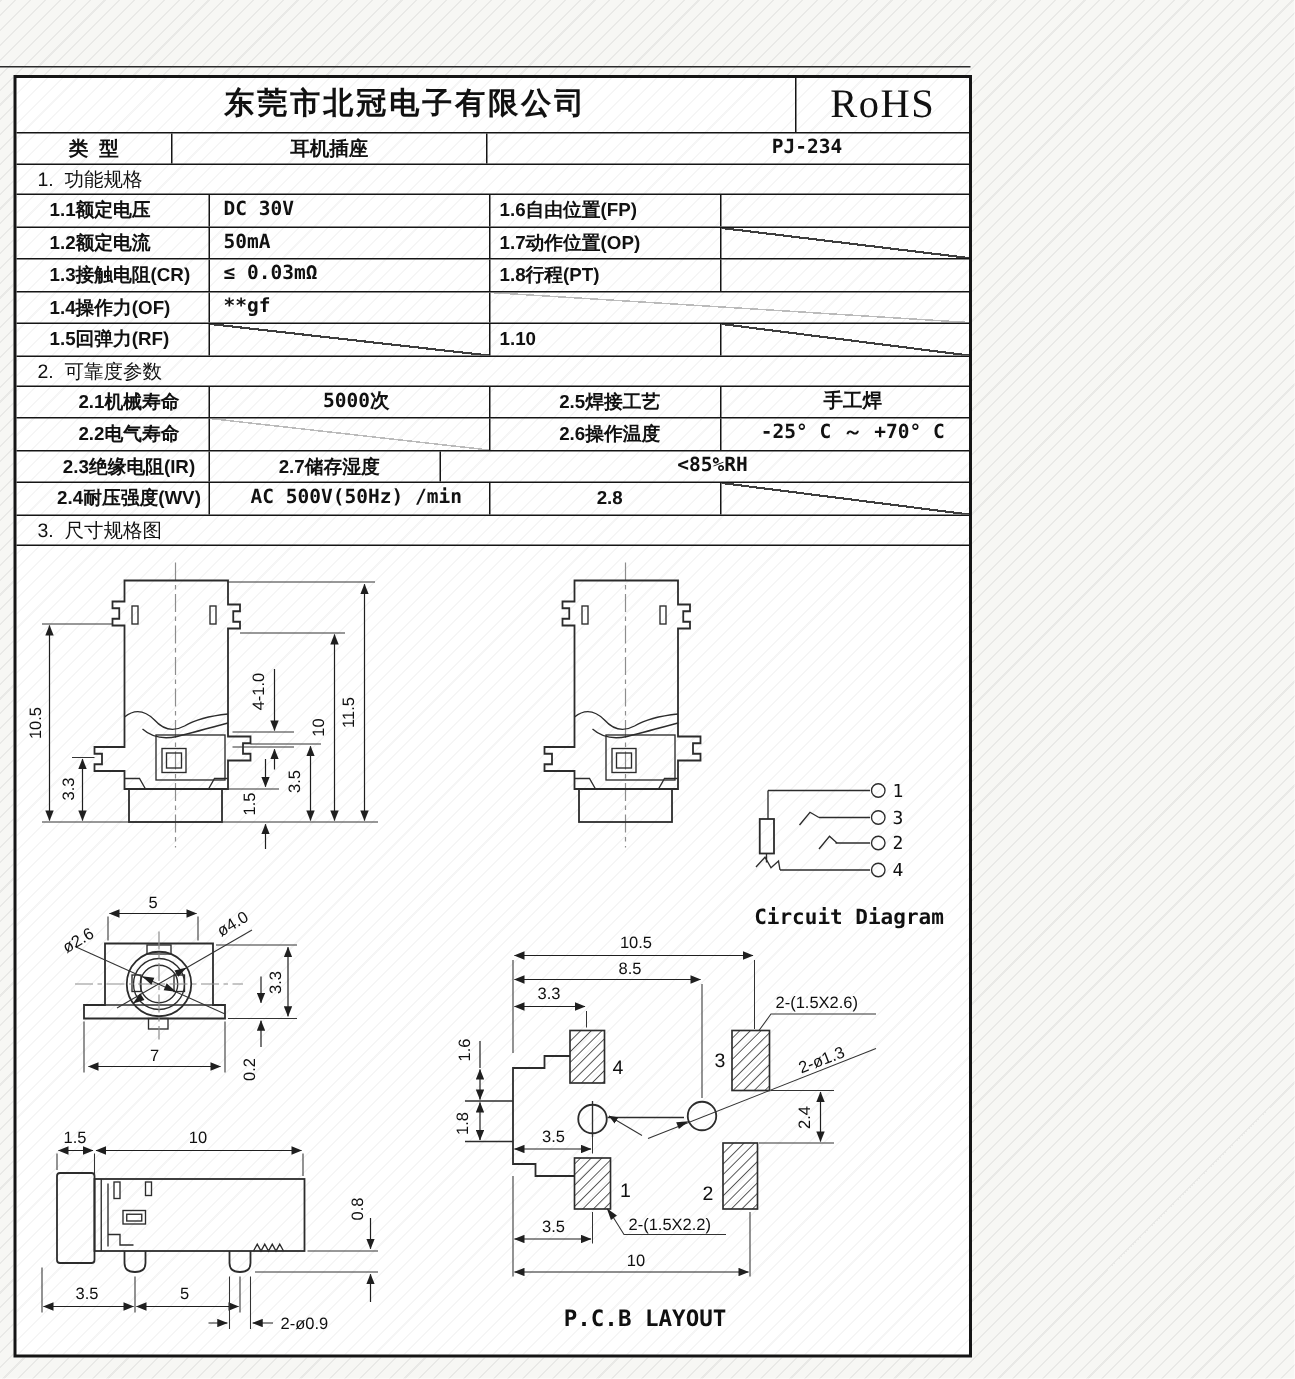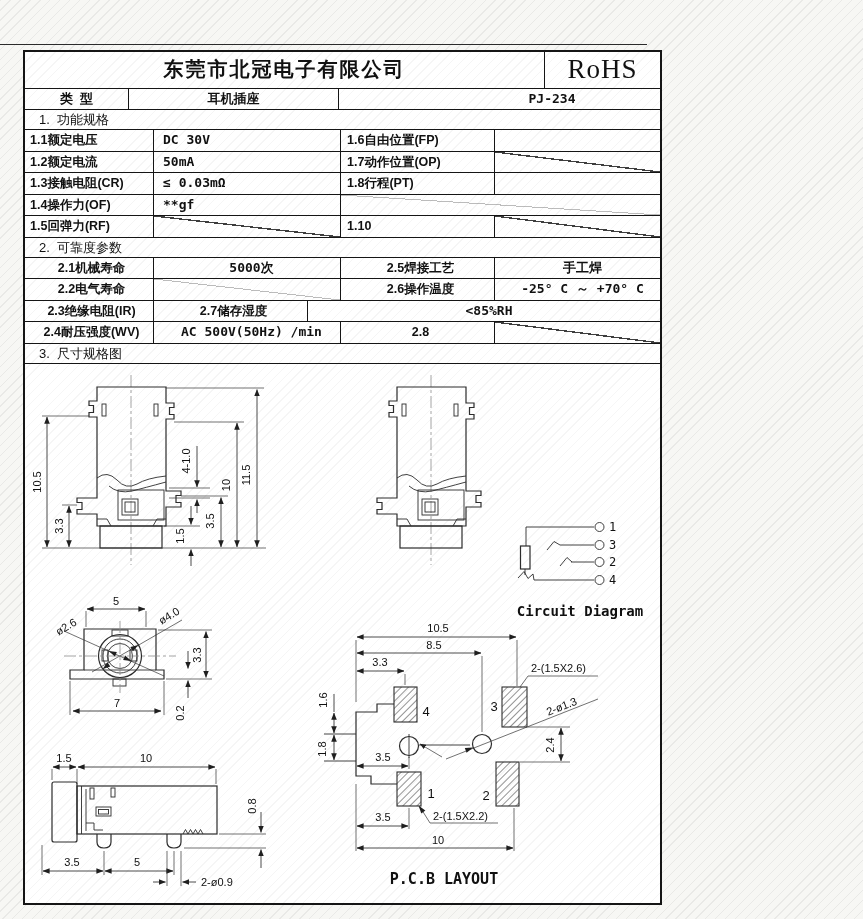--- a/index.html
+++ b/index.html
@@ -6,21 +6,21 @@
   body{
     width:863px;height:919px;position:relative;overflow:hidden;
     background:
       repeating-linear-gradient(135deg, rgba(160,160,160,0.16) 0 1px, transparent 1px 7px),
       #f7f7f4;
     font-family:"Liberation Sans", sans-serif;
     color:#111;
   }
   .topline{position:absolute;left:0;top:44px;width:647px;border-top:1.5px solid #2b2b2b;}
   .doc{
-    position:absolute;left:23px;top:50px;width:635px;height:851px;
+    position:absolute;left:9px;top:50px;width:635px;height:851px;
     border:2px solid #151515;
     background:
       repeating-linear-gradient(135deg, rgba(150,150,150,0.09) 0 1px, transparent 1px 7px),
       #ffffff;
     box-sizing:content-box;
   }
   .band{display:flex;border-bottom:1.5px solid #151515;box-sizing:border-box;}
   .cell{box-sizing:border-box;border-right:1.5px solid #151515;overflow:hidden;white-space:pre;}
   .cell:last-child{border-right:none;}
   .r-head{height:37px;}
@@ -29,21 +29,21 @@
   .r-type{height:21px;}
   .r-type .cell{line-height:19px;}
   .c-t1{width:104px;text-align:center;font-size:13px;font-weight:700;}
   .c-t2{width:210px;text-align:center;font-size:13px;font-weight:700;}
   .c-t3{width:105px;text-align:center;font-size:13px;font-weight:700;margin-top:34px;}
   .c-t4{flex:1;text-align:center;font-family:"DejaVu Sans Mono",monospace;font-size:13px;font-weight:600;}
   .r-sec{height:20px;font-size:13px;font-weight:400;line-height:19px;padding-left:14px;white-space:pre;border-bottom:1.5px solid #151515;box-sizing:border-box;}
   .r-spec{height:21.6px;}
   .r-spec2{height:21.5px;text-align:center;}
   .r-spec .cell,.r-spec2 .cell{line-height:20px;}
-  .c-l1{width:129px;font-size:12.5px;font-weight:600;padding-left:5px;}
+  .c-l1{width:129px;font-size:12.5px;font-weight:600;padding-left:22px;}
   .c-v1{width:187px;font-family:"DejaVu Sans Mono",monospace;font-size:13px;font-weight:600;padding-left:9px;}
   .c-l2{width:154px;font-size:12.5px;font-weight:600;padding-left:6px;}
   .c-v2{flex:1;font-family:"DejaVu Sans Mono",monospace;font-size:13px;font-weight:600;padding-left:10px;}
   .diag{background-image:linear-gradient(to top right, transparent calc(50% - 0.7px), #3d3d3d calc(50% - 0.7px), #3d3d3d calc(50% + 0.7px), transparent calc(50% + 0.7px));}
   .diag-f{background-image:linear-gradient(to top right, transparent calc(50% - 0.5px), rgba(120,120,120,0.5) calc(50% - 0.5px), rgba(120,120,120,0.5) calc(50% + 0.5px), transparent calc(50% + 0.5px));}
   .r-draw{height:537px;position:relative;border-bottom:none;}
   svg{position:absolute;left:0;top:0;}
   .part{fill:none;stroke:#2c2c2c;stroke-width:1.2;stroke-linejoin:miter;}
   .thin{fill:none;stroke:#2c2c2c;stroke-width:0.9;}
   .dim{fill:none;stroke:#1f1f1f;stroke-width:0.8;}

